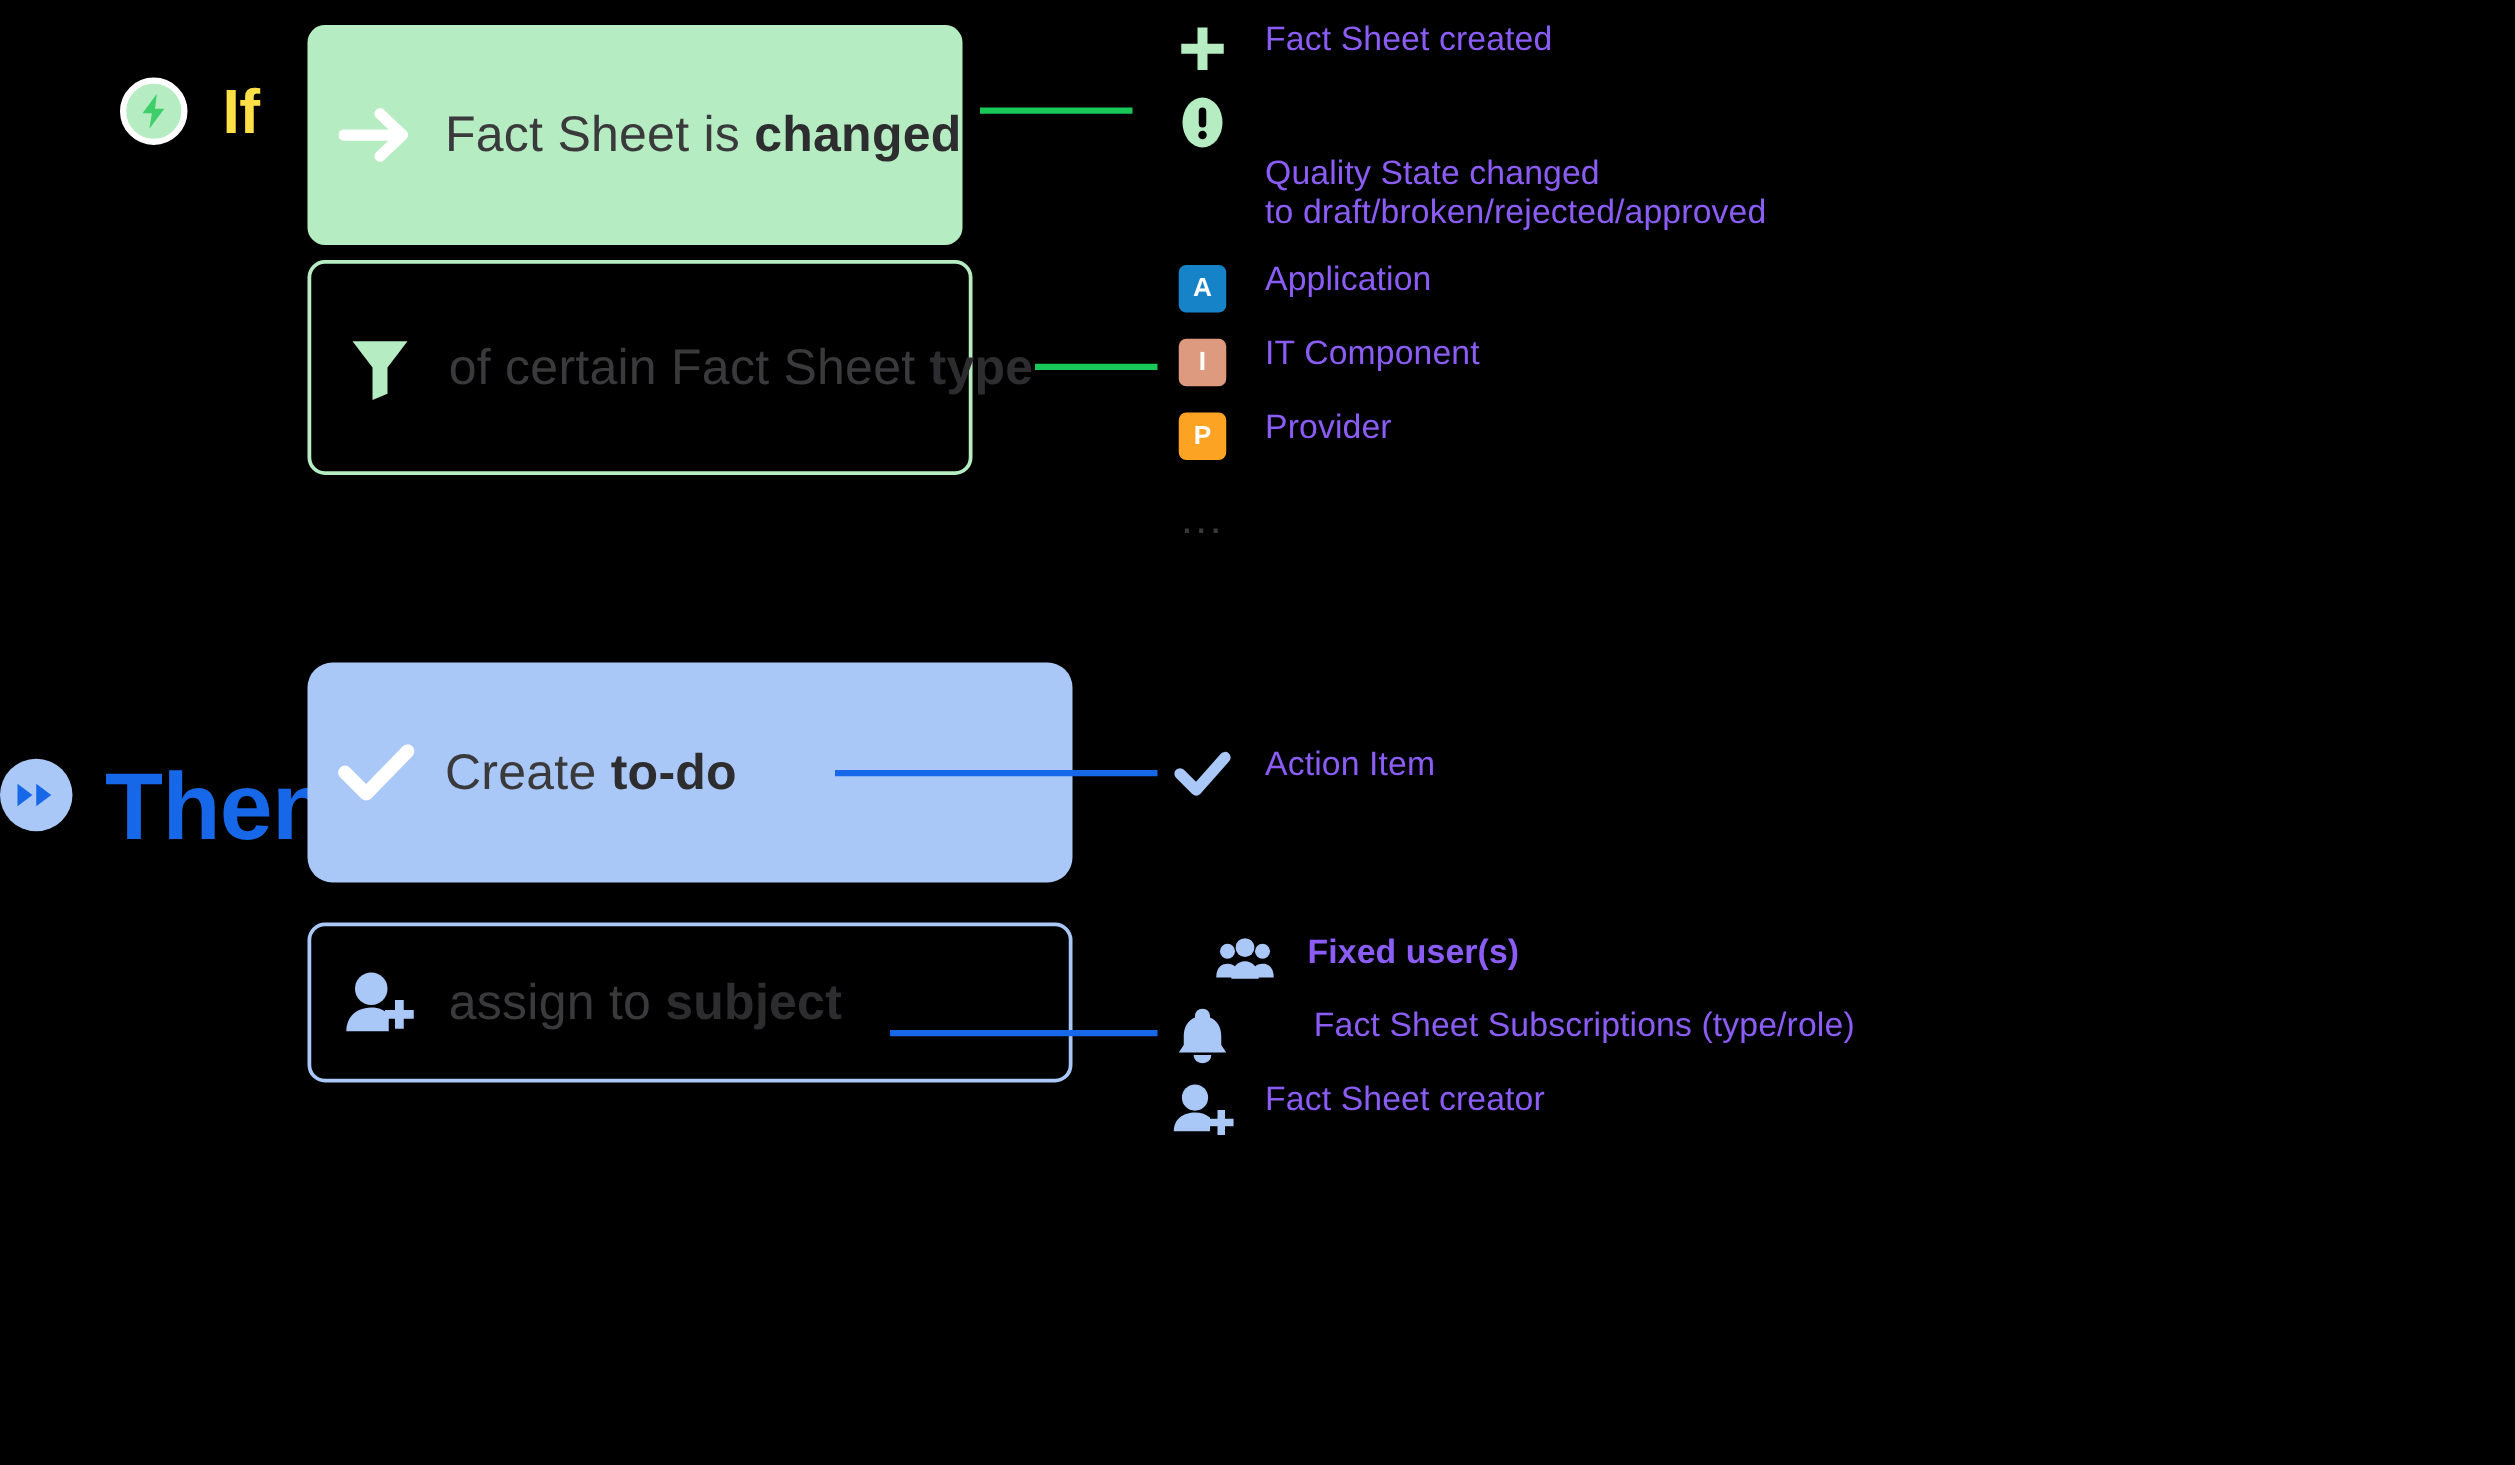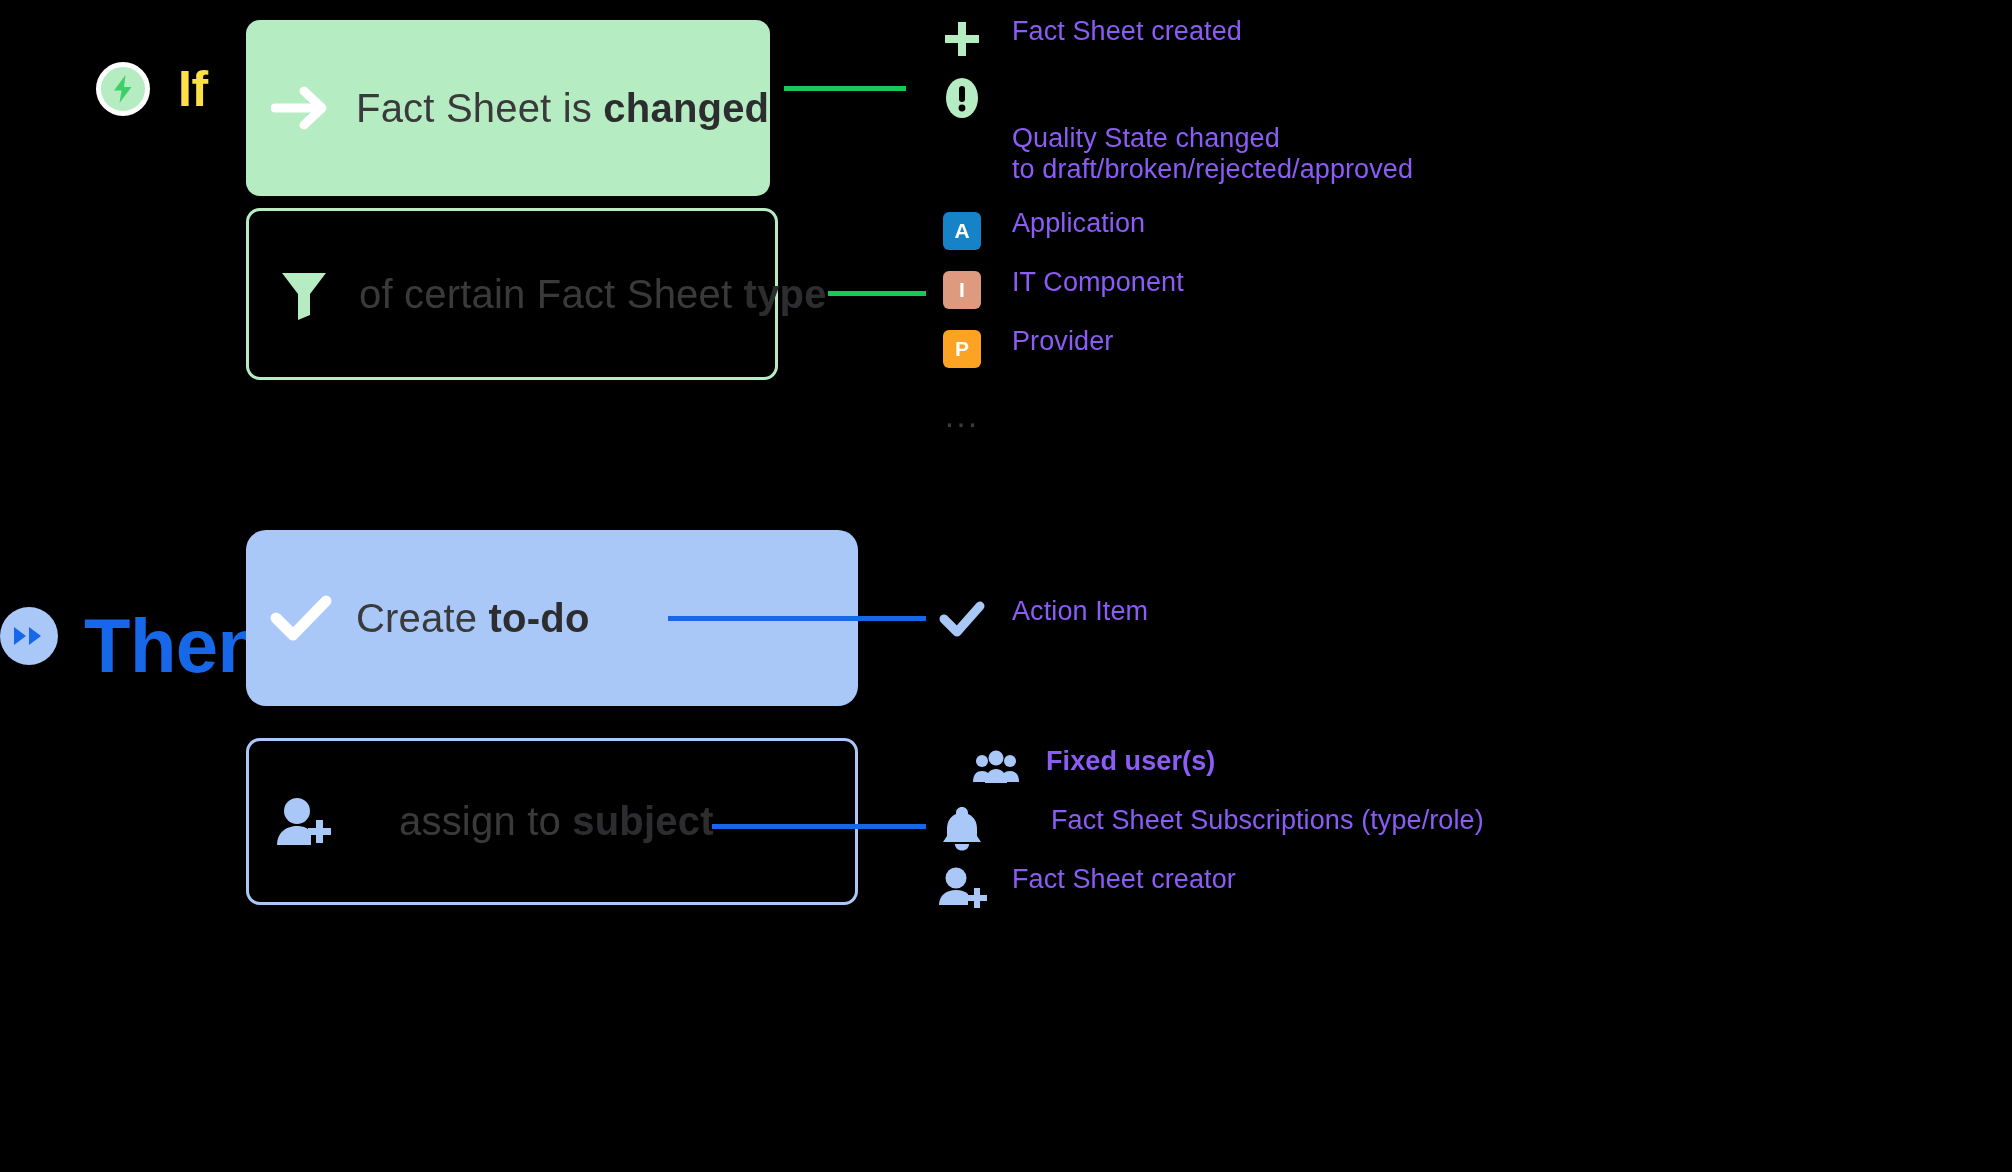--- a/index.html
+++ b/index.html
@@ -199,21 +199,21 @@
 
   <div class="opt" style="left:934px;top:596px;">
     <div class="opt-icon">
       <svg width="46" height="40" viewBox="0 0 46 40" aria-hidden="true">
         <path d="M5 20 L18 33 L41 7" stroke="#aac8f7" stroke-width="9" stroke-linecap="round" stroke-linejoin="round" fill="none"></path>
       </svg>
     </div>
     <div class="opt-text">Action Item</div>
   </div>
 
-  <div class="card card-outline-blue" style="left:246px;top:738px;width:612px;height:167px;gap:40px;">
+  <div class="card card-outline-blue" style="left:246px;top:738px;width:612px;height:128px;">
     <div class="card-icon">
       <svg width="60" height="52" viewBox="0 0 60 52" aria-hidden="true">
         <circle cx="23" cy="15" r="13" fill="#aac8f7"></circle>
         <path d="M3 49 C3 36 13 30 23 30 C29 30 34 32 37 36 L37 49 Z" fill="#aac8f7"></path>
         <path d="M44 30 H51 V38 H59 V45 H51 V53 H44 V45 H36 V38 H44 Z" fill="#aac8f7" transform="translate(-2,-6)"></path>
       </svg>
     </div>
     <div class="card-label">
       <span>assign to </span><b>subject</b>
     </div>

